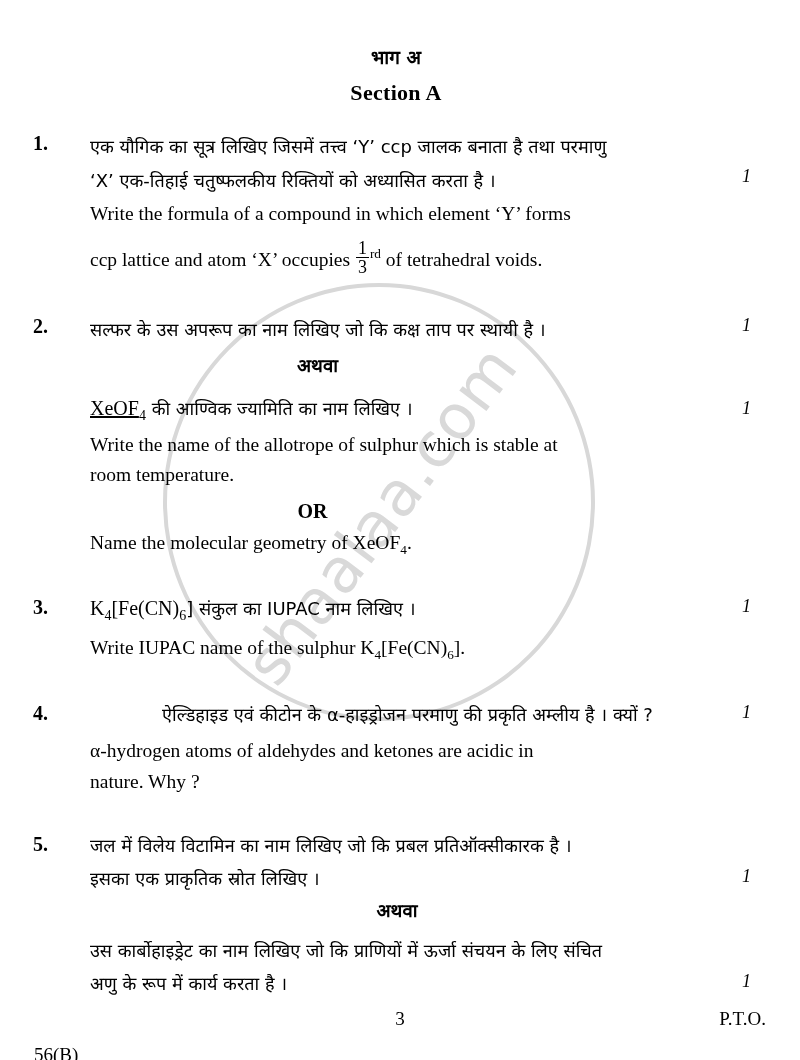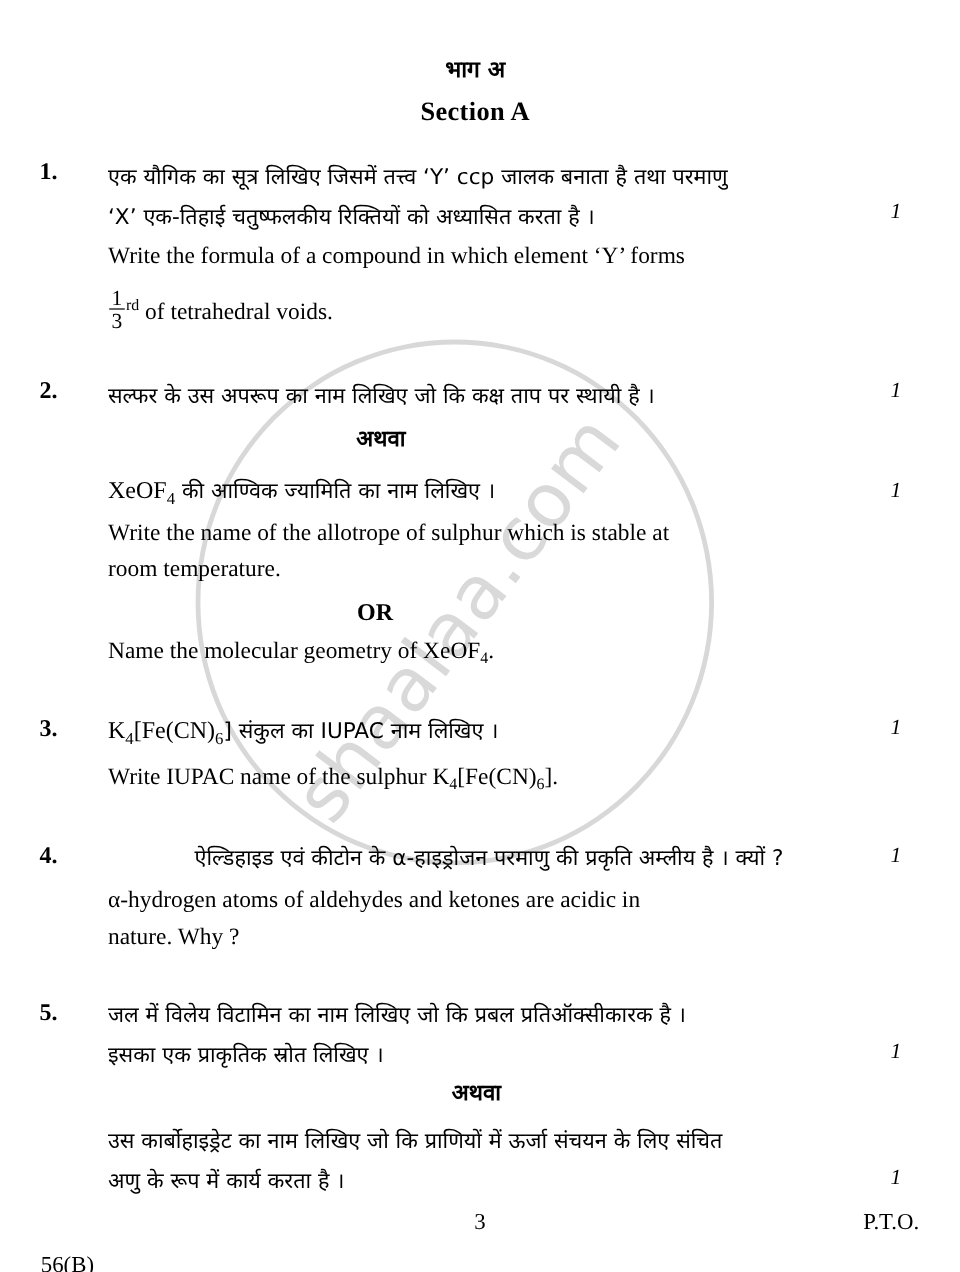--- a/index.html
+++ b/index.html
@@ -184,31 +184,31 @@
     <div class="line hi just" style="top:134px;">
       <span>एक यौगिक का सूत्र लिखिए जिसमें तत्त्व ‘Y’ ccp जालक बनाता है तथा परमाणु</span>
     </div>
     <div class="line hi" style="top:168px;">‘X’ एक-तिहाई चतुष्फलकीय रिक्तियों को अध्यासित करता है ।</div>
     <div class="mark" style="top:166px;">1</div>
 
     <div class="line just" style="top:203px;">
       <span>Write the formula of a compound in which element ‘Y’ forms</span>
     </div>
     <div class="line" style="top:239px;">
-      <span class="frac"><span class="num">1</span><span class="den">3</span></span><span class="sup">rd</span><span> of tetrahedral voids.</span>
+      <span>ccp  lattice and atom ‘X’ occupies </span><span class="frac"><span class="num">1</span><span class="den">3</span></span><span class="sup">rd</span><span> of tetrahedral voids.</span>
     </div>
 
     <div class="qnum" style="top:315px;">2.</div>
     <div class="line hi" style="top:317px;">सल्फर के उस अपरूप का नाम लिखिए जो कि कक्ष ताप पर स्थायी है ।</div>
     <div class="mark" style="top:315px;">1</div>
 
     <div class="ctr hi" style="top:352px; left:90px; width:455px;">अथवा</div>
 
     <div class="line hi" style="top:396px;">
-      <span style="font-family:'Liberation Serif',serif; font-size:20px;">XeOF</span><span class="sub" style="font-family:'Liberation Serif',serif; font-size:14px;">4</span>
+      <span style="font-family:'Liberation Serif',serif; font-size:20px;text-decoration:underline;">XeOF</span><span class="sub" style="font-family:'Liberation Serif',serif; font-size:14px;">4</span>
       <span>की आण्विक ज्यामिति का नाम लिखिए ।</span>
     </div>
     <div class="mark" style="top:398px;">1</div>
 
     <div class="line just" style="top:434px;">
       <span>Write the name of the allotrope of sulphur which is stable at</span>
     </div>
     <div class="line" style="top:464px;">room temperature.</div>
 
     <div class="ctr en" style="top:500px; left:90px; width:445px;">OR</div>

